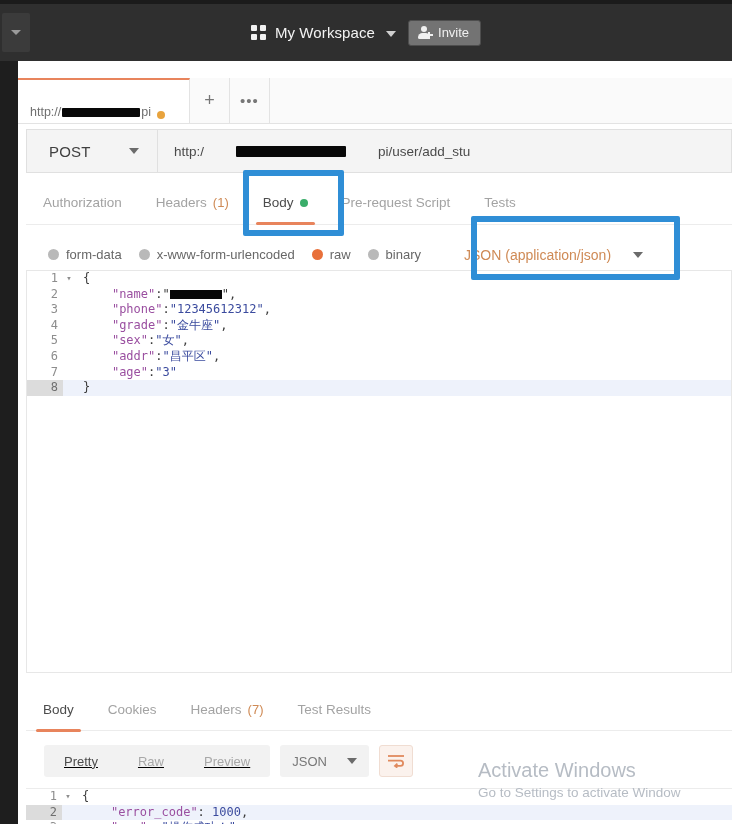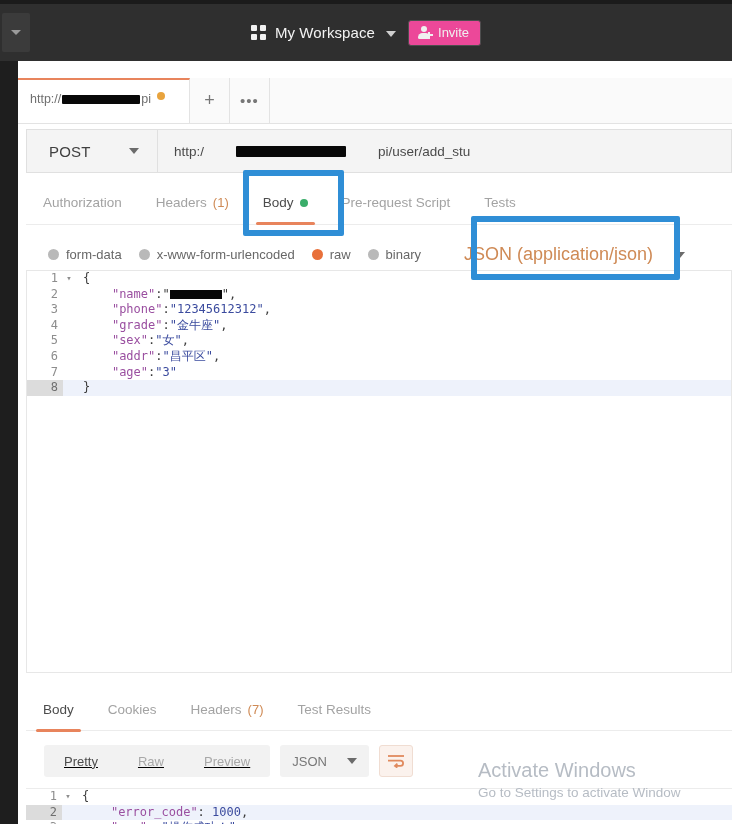--- a/index.html
+++ b/index.html
@@ -59,21 +59,21 @@
     width: 0; height: 0;
     border-left: 5px solid transparent;
     border-right: 5px solid transparent;
     border-top: 6px solid #cfcfcf;
     margin-left: 2px; margin-top: 2px;
   }
   .invite-btn {
     margin-left: 12px;
     height: 26px;
     padding: 0 11px 0 9px;
-    background: #ec4899;
+    background: #737373;
     border: 1px solid #4e4e4e;
     border-radius: 3px;
     display: flex; align-items: center; gap: 6px;
     color: #f0f0f0;
     font-size: 13px;
     cursor: pointer;
   }
   .person-plus { position: relative; width: 14px; height: 14px; }
   .person-plus .head {
     position: absolute; left: 3px; top: 0px;
@@ -119,22 +119,22 @@
     display: flex;
     align-items: stretch;
   }
   .req-tab {
     position: relative;
     min-width: 172px;
     background: #ffffff;
     border-right: 1px solid #e3e3e3;
     border-top: 2px solid #e8845c;
     display: flex;
-    align-items: flex-start;
-    padding: 12px 12px;
+    align-items: flex-end;
+    padding: 4px 12px;
     gap: 6px;
     cursor: pointer;
   }
   .req-tab-label {
     font-size: 12.5px;
     color: #6f6f6f;
     white-space: nowrap;
   }
   .redact {
     display: inline-block;
@@ -251,21 +251,21 @@
     width: 11px; height: 11px; border-radius: 50%;
     background: #b9b9b9;
     flex: none;
   }
   .radio-dot.on { background: #e8703a; }
   .json-select {
     margin-left: 14px;
     height: 32px;
     display: flex; align-items: center; gap: 22px;
     padding: 0 10px 0 12px;
-    font-size: 18px;
+    font-size: 14px;
     color: #cf8a55;
     background: #ffffff;
     cursor: pointer;
     white-space: nowrap;
   }
   .sel-caret {
     width: 0; height: 0;
     border-left: 5px solid transparent;
     border-right: 5px solid transparent;
     border-top: 6px solid #6b6b6b;

